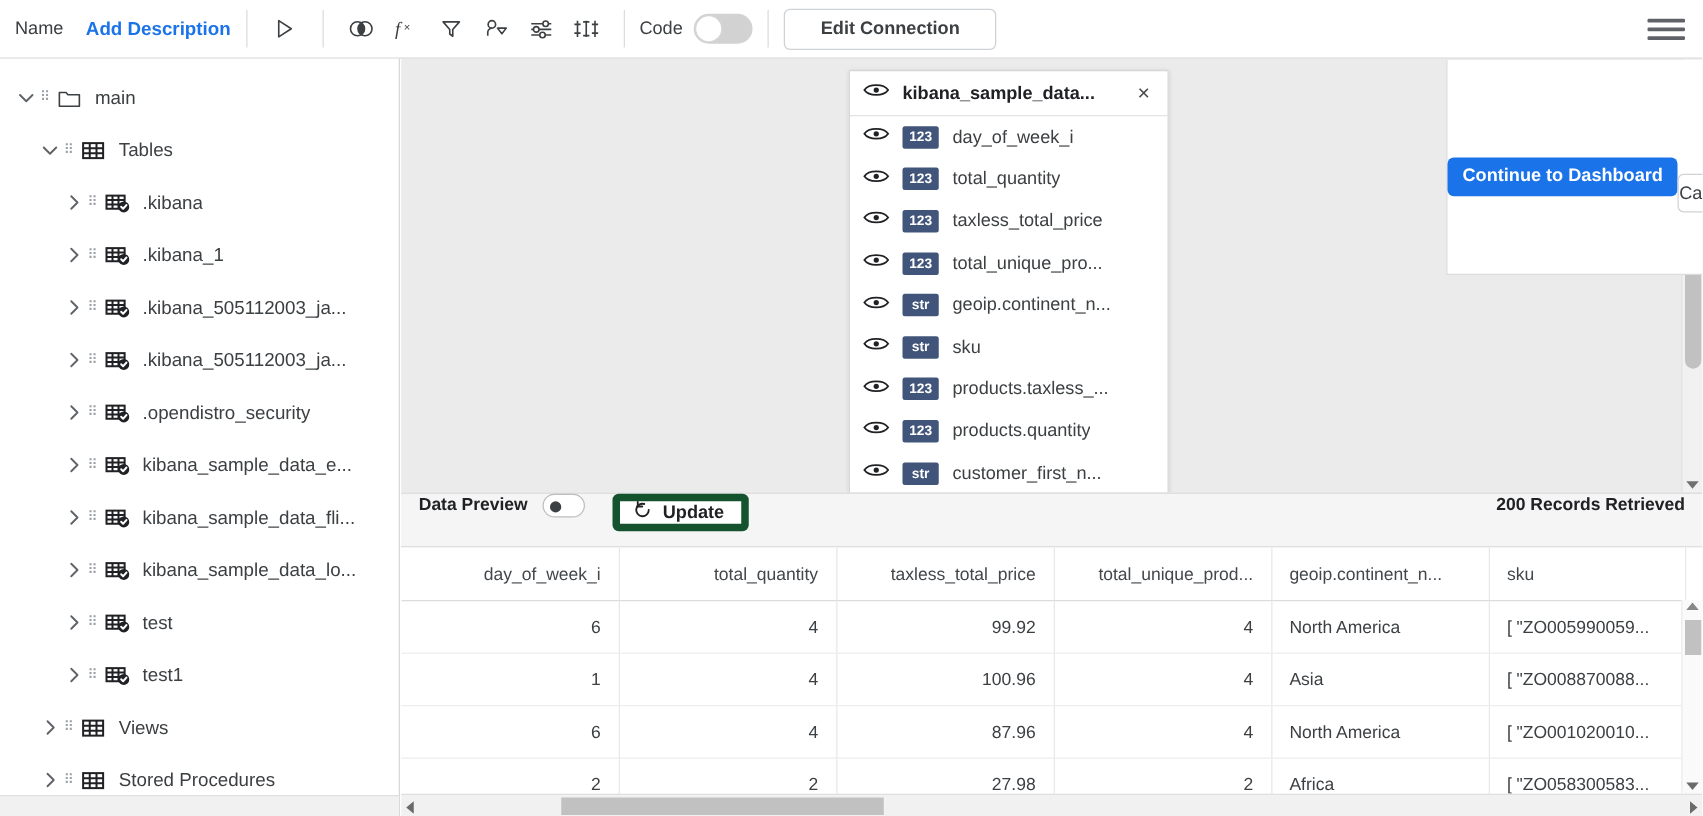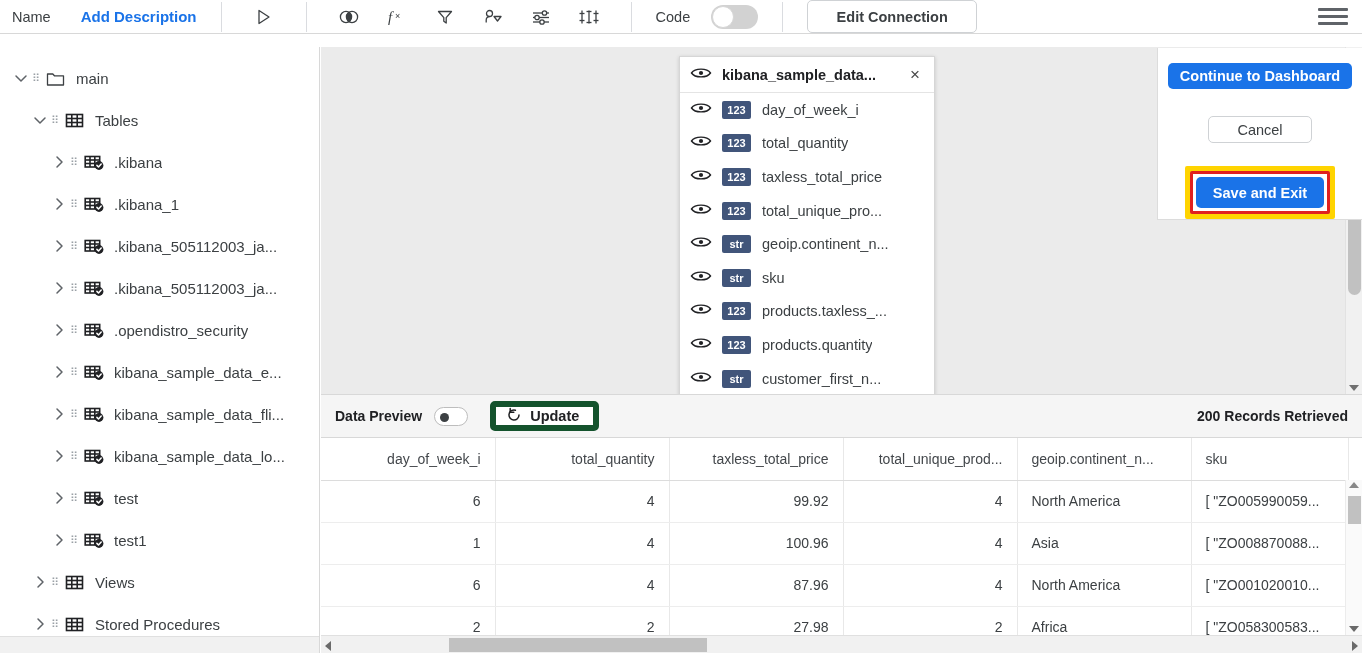--- a/index.html
+++ b/index.html
@@ -7,23 +7,23 @@
     width: 1362px; height: 653px;
     font-family: "Liberation Sans", sans-serif;
     background: #ffffff;
     overflow: hidden;
     color: #202124;
   }
   #app { position: relative; width: 1362px; height: 653px; }
 
   
   .header {
-    position: absolute; top: 0; left: 0; width: 1362px; height: 34px;
+    position: absolute; top: 0; left: 0; width: 1362px; height: 47px;
     background: #fff; border-bottom: 1px solid #d8d8d8;
-    display: flex; align-items: center; gap: 12px;
+    display: flex; align-items: center;
   }
   .hdr-label { font-size: 14.5px; color: #3c4043; margin-left: 12px; }
   .name-input {
     width: 243px; height: 29px; margin-left: 12px;
     border: 1px solid #c8ccd0; border-radius: 5px;
     font-family: "Liberation Sans", sans-serif;
     font-size: 13.5px; color: #3c4043; padding: 0 9px;
     background: #fff; outline: none;
   }
   .add-desc {
@@ -121,21 +121,21 @@
   }
   .fp-name {
     margin-left: 11px; font-size: 14.5px; color: #3c4043;
     white-space: nowrap; overflow: hidden;
   }
 
   
   .actions {
     position: absolute; right: 0; top: 48px; width: 205px; height: 172px;
     background: #fff; border-left: 1px solid #dcdcdc; border-bottom: 1px solid #dcdcdc;
-    display: flex; flex-direction: column; align-items: center; padding-top: 15px;
+    display: flex; align-items: center; padding-top: 15px;
   }
   .btn-primary {
     background: #1a73e8; color: #fff; border: none; border-radius: 5px;
     height: 31px; padding: 0 12px; font-size: 14.5px; font-weight: bold;
     font-family: "Liberation Sans", sans-serif; cursor: pointer; white-space: nowrap;
   }
   .btn-outline {
     background: #fff; color: #3c4043; border: 1px solid #cfd2d5; border-radius: 5px;
     height: 31px; width: 104px; font-size: 14.5px;
     font-family: "Liberation Sans", sans-serif; cursor: pointer; margin-top: 27px;
@@ -144,21 +144,21 @@
     margin-top: 23px; border: 3px solid #ffd400; padding: 2px;
     background: #ffd400; border-radius: 2px;
   }
   .hl-inner { border: 3px solid #e02020; padding: 3px; border-radius: 2px; background: #fff; }
   .btn-save { width: 128px; }
 
   
   .prevbar {
     position: absolute; left: 321px; top: 394px; width: 1041px; height: 44px;
     background: #f5f5f5; border-top: 1px solid #d8d8d8; border-bottom: 1px solid #d8d8d8;
-    display: flex; align-items: center; padding: 0 14px;
+    display: flex; align-items: flex-start; padding: 0 14px;
   }
   .prev-label { font-size: 14px; font-weight: bold; color: #202124; }
   .mini-toggle {
     width: 34px; height: 19px; border-radius: 10px; background: #fff;
     border: 1px solid #bdbdbd; position: relative; margin-left: 12px; cursor: pointer;
   }
   .mini-toggle .dot {
     position: absolute; left: 5px; top: 5px; width: 9px; height: 9px;
     border-radius: 50%; background: #3c4043;
   }

